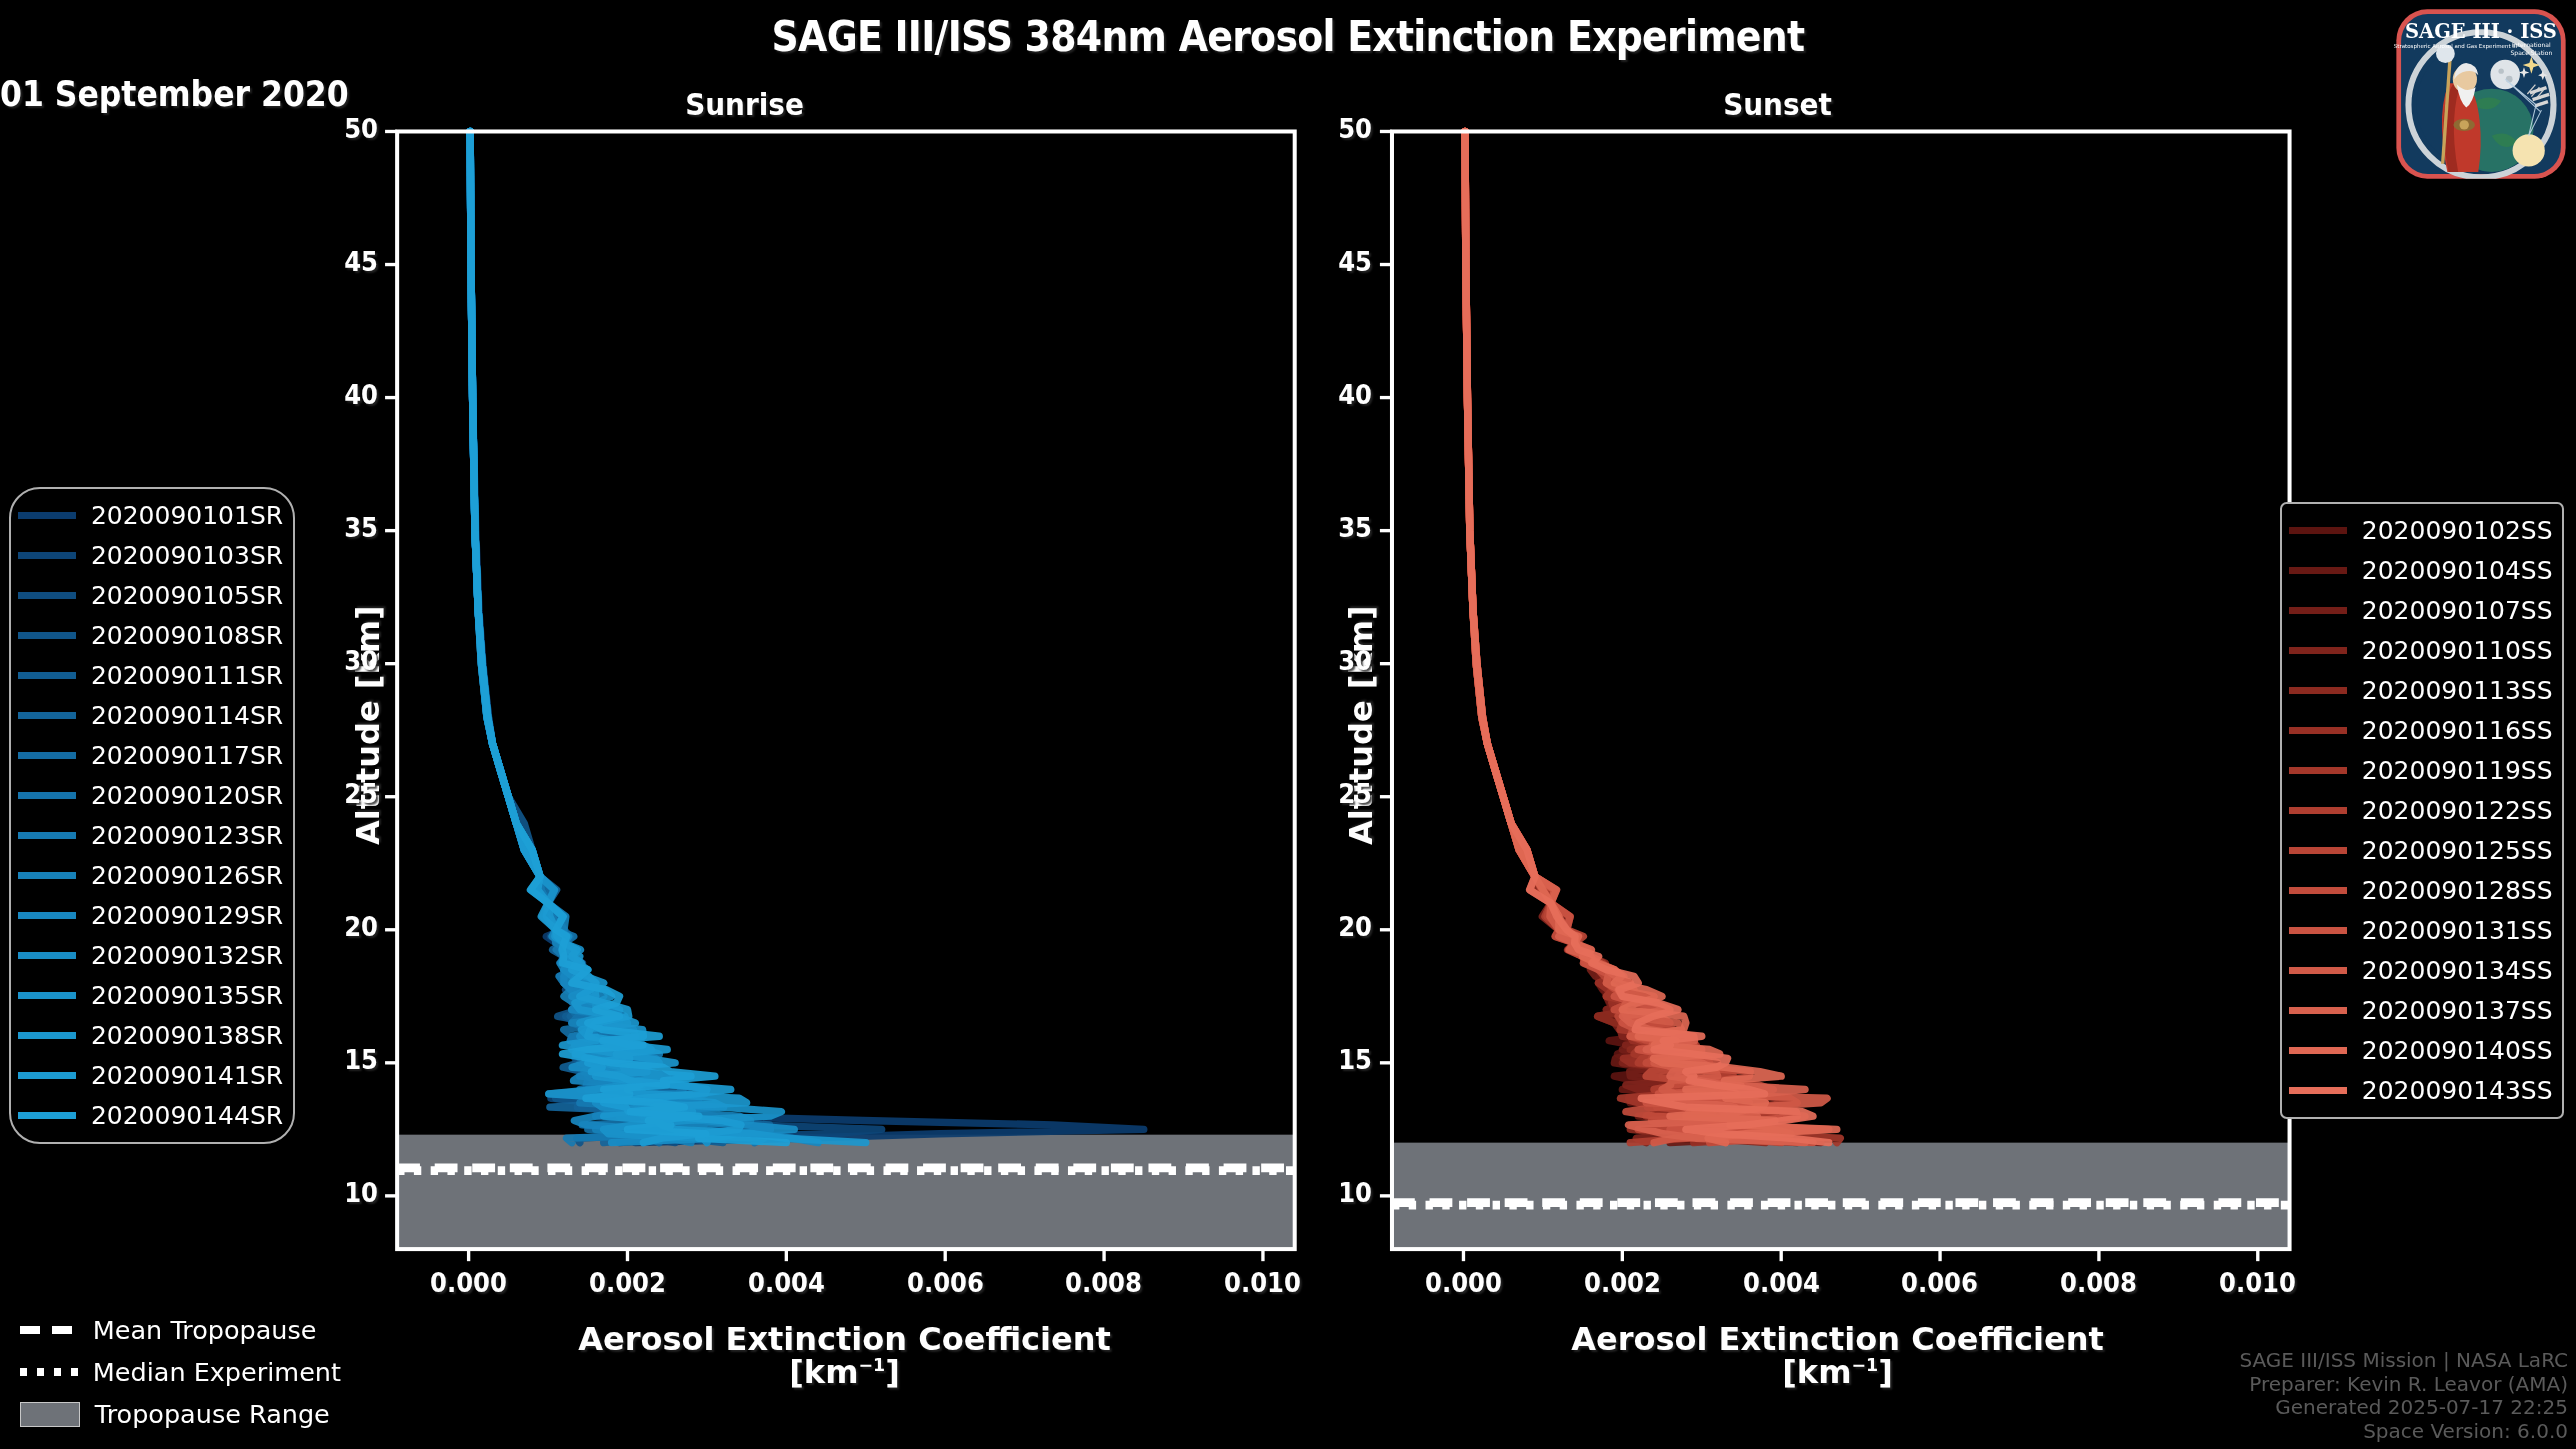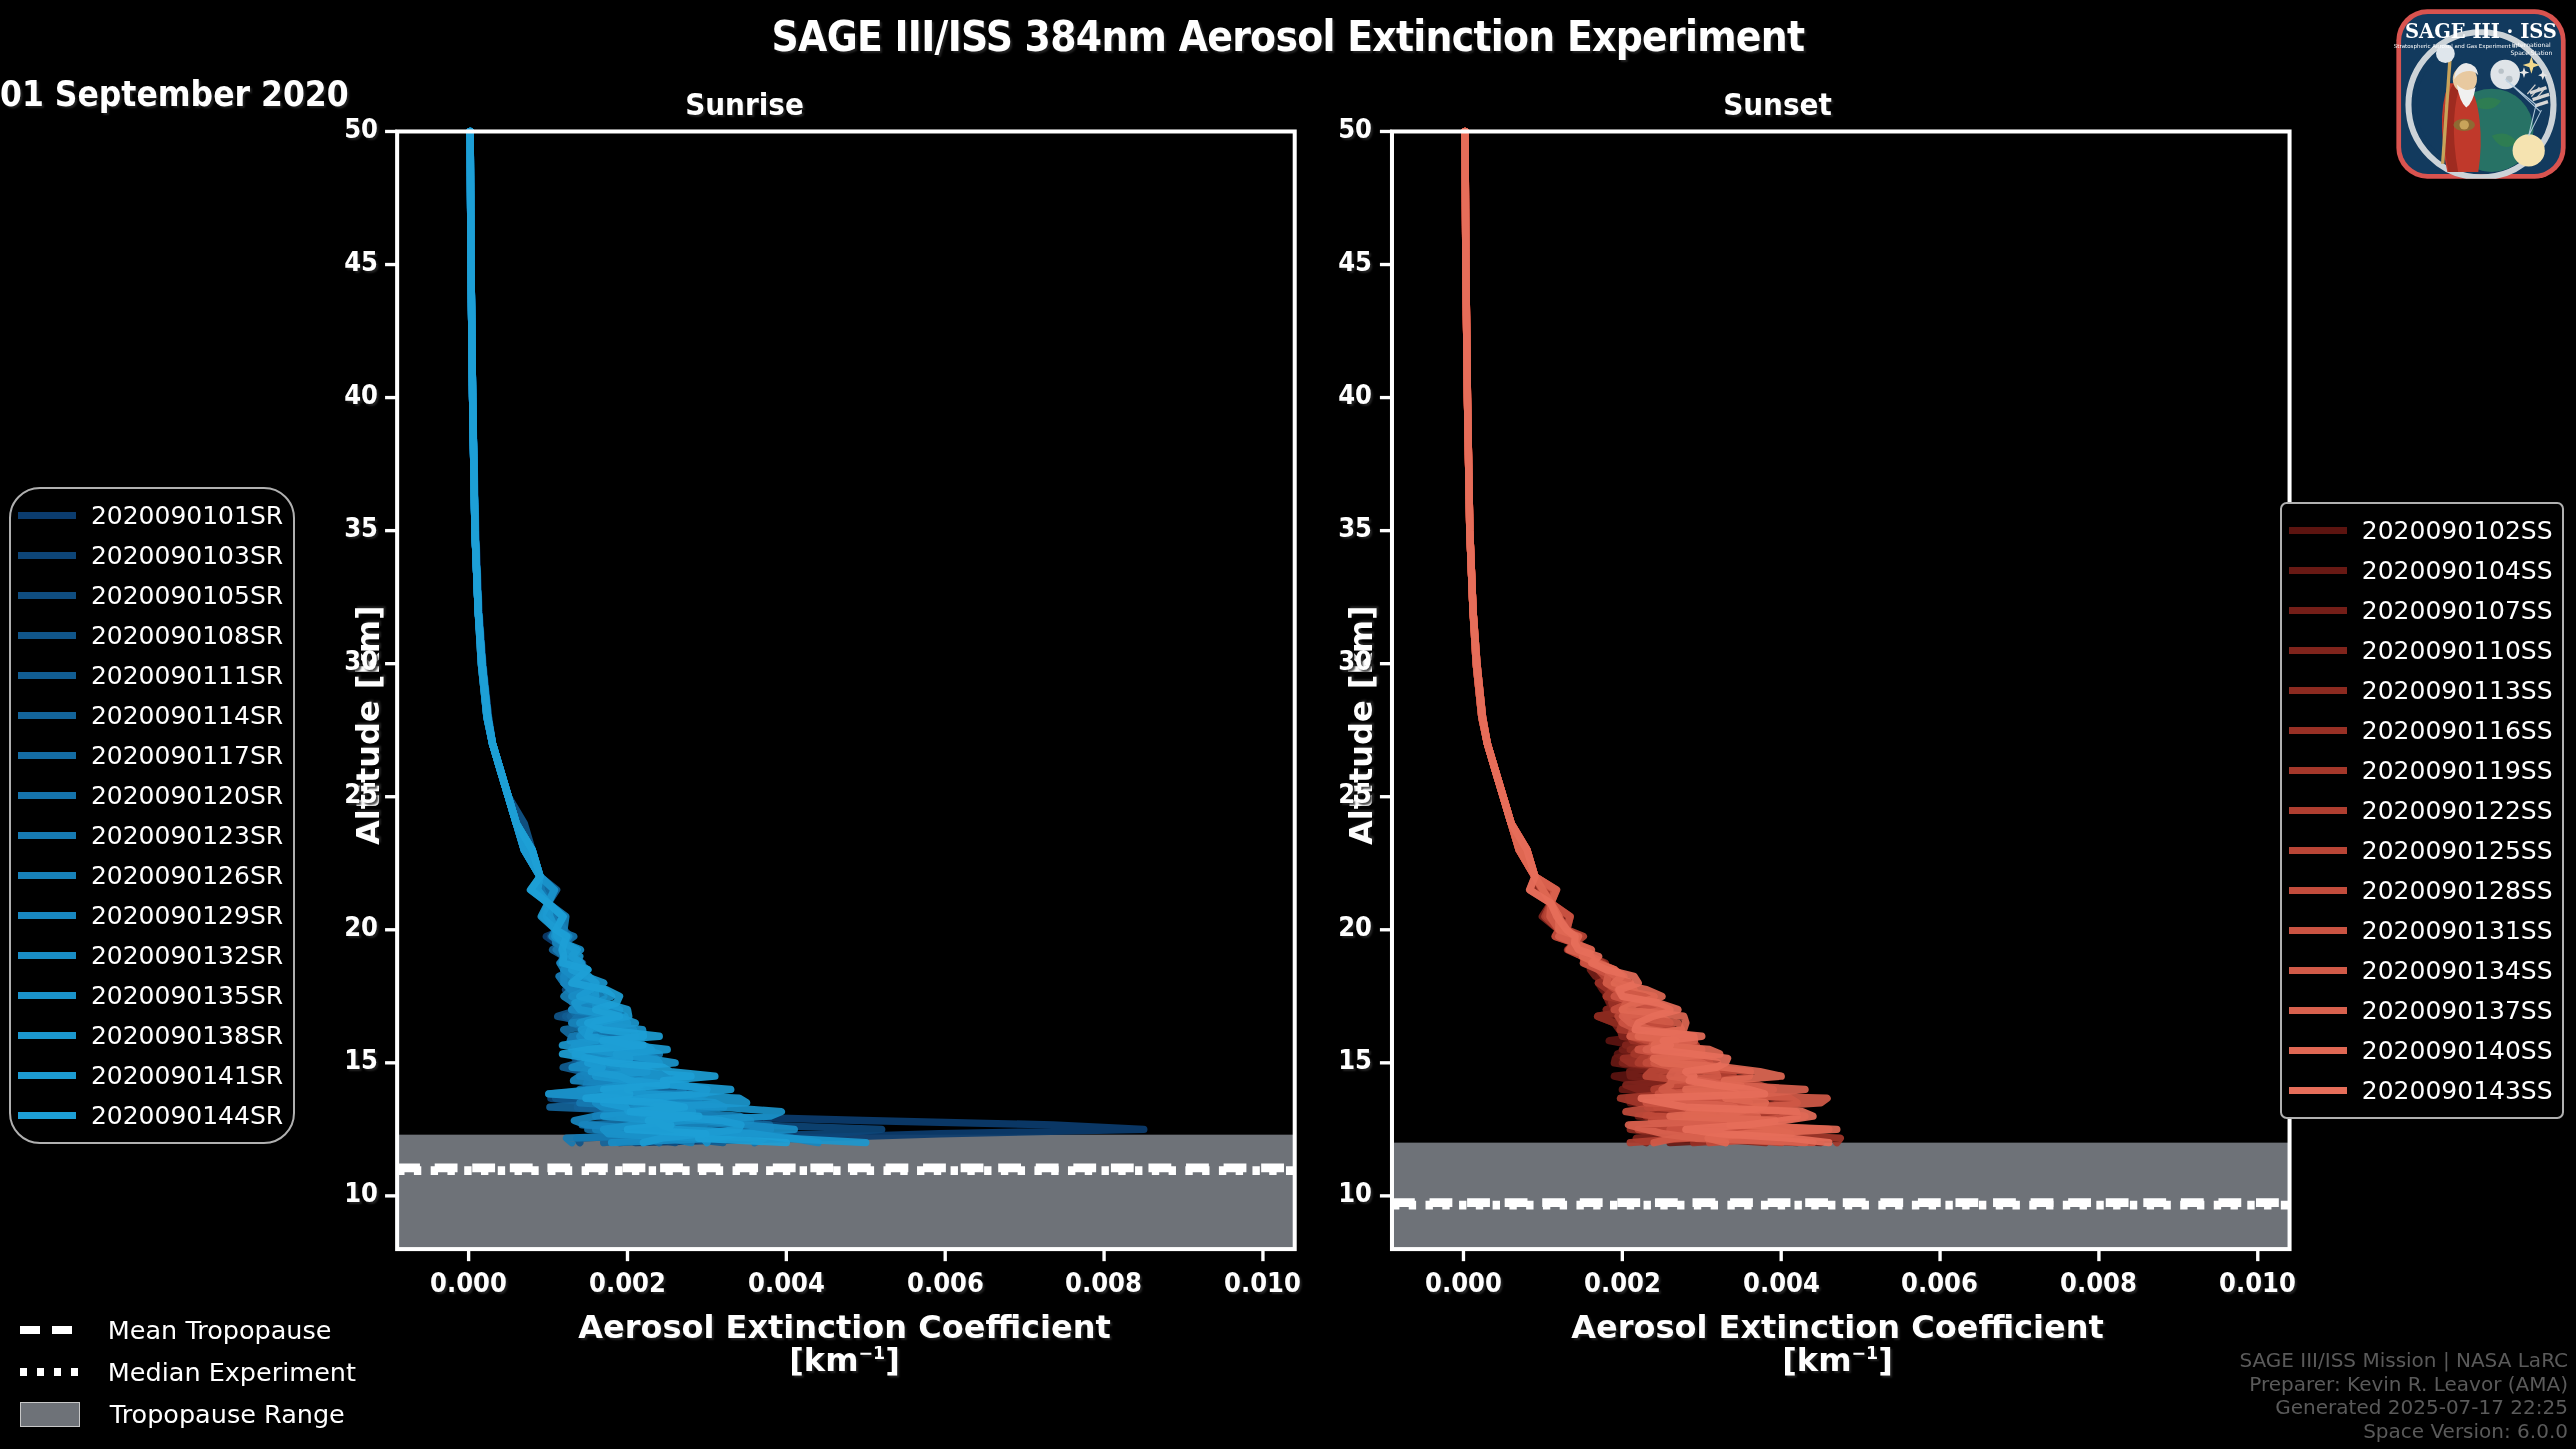--- a/index.html
+++ b/index.html
@@ -18,38 +18,38 @@
     text-shadow:2px 2px 2px rgba(40,40,40,.85);}
   .panel-title{font-size:31px;font-weight:bold;text-align:center;
     font-family:"DejaVu Sans Condensed","DejaVu Sans","Liberation Sans",sans-serif;
     text-shadow:2px 2px 2px rgba(40,40,40,.85);}
   #sunrise-title{left:644px;top:86px;width:201px;}
   #sunset-title{left:1677px;top:86px;width:201px;}
 
   
   .axis-x-label{font-size:32px;font-weight:bold;text-align:center;
     font-family:"DejaVu Sans","Liberation Sans",sans-serif;
-    text-shadow:2px 2px 2px rgba(40,40,40,.85);line-height:1.02;}
+    text-shadow:2px 2px 2px rgba(40,40,40,.85);line-height:1.02;margin-top:12px;}
   .axis-y-label{font-size:32px;font-weight:bold;
     font-family:"DejaVu Sans","Liberation Sans",sans-serif;
     transform-origin:0 0;transform:rotate(-90deg);white-space:nowrap;
     text-shadow:2px 2px 2px rgba(40,40,40,.85);}
   .tick-label{font-size:27px;font-weight:bold;position:absolute;
     font-family:"DejaVu Sans Condensed","DejaVu Sans","Liberation Sans",sans-serif;
     text-shadow:2px 2px 2px rgba(40,40,40,.85);white-space:nowrap;}
   .sup{font-size:17.4px;vertical-align:super;}
 
   
   .legend-box{border:2px solid #b0b0b0;border-radius:6.7px;background:#000;
     padding:6.7px 9.4px 6.7px 6.7px;}
   .legend-row{display:flex;align-items:center;height:40px;}
   .legend-swatch{width:58px;height:6.7px;margin-right:14.8px;flex:0 0 auto;}
   .legend-label{font-size:25px;white-space:nowrap;
     font-family:"DejaVu Sans","Liberation Sans",sans-serif;}
-  #trop-legend .legend-row{height:42px;gap:15px;}
+  #trop-legend .legend-row{height:42px;}
   #trop-legend .legend-label{font-size:25.5px;}
 
   .dash-swatch{width:58px;height:8px;margin-right:14.8px;flex:0 0 auto;
     background:repeating-linear-gradient(to right,#fff 0 20px,transparent 20px 32px);}
   .dot-swatch{width:58px;height:7.4px;margin-right:14.8px;flex:0 0 auto;
     background:repeating-linear-gradient(to right,#fff 0 7.4px,transparent 7.4px 17px);}
   .range-swatch{width:58px;height:23px;margin-right:14.8px;flex:0 0 auto;
     background:#6e7278;border:1.3px solid #c8c8c8;}
 
   

